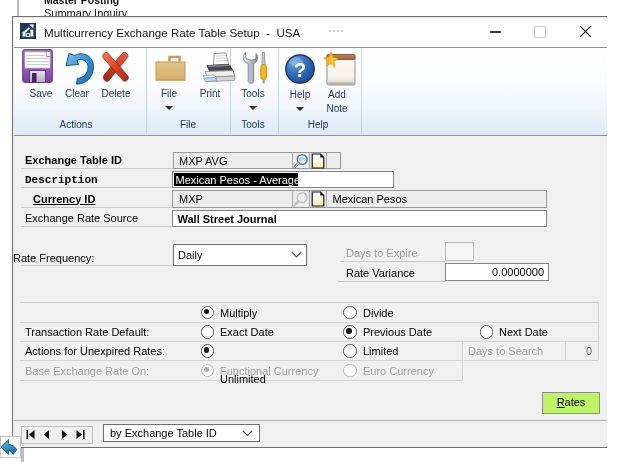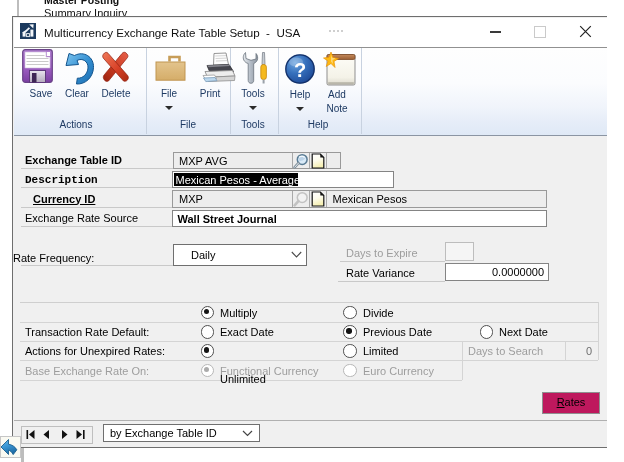--- a/index.html
+++ b/index.html
@@ -252,21 +252,21 @@
   <div class="t11 abs" style="left:332.5px;top:193px;">Mexican Pesos</div>
 
   <div class="t11 abs" style="left:25px;top:211.5px;">Exchange Rate Source</div>
   <div class="hline" style="left:21px;top:226px;width:151px;"></div>
   <div class="abs" style="left:172px;top:209.5px;width:375px;height:17px;background:#ffffff;border:1px solid #848484;box-sizing:border-box;"></div>
   <div class="t11 abs" style="left:177.5px;top:212.5px;font-weight:bold;">Wall Street Journal</div>
 
   <div class="t11 abs" style="left:13px;top:252px;">Rate Frequency:</div>
   <div class="hline" style="left:21px;top:265px;width:152px;"></div>
   <div class="abs" style="left:173px;top:244px;width:134px;height:21.5px;background:#fff;border:1px solid #6f6f6f;box-sizing:border-box;"></div>
-  <div class="t11 abs" style="left:191px;top:249px;">Daily</div>
+  <div class="t11 abs" style="left:178px;top:249px;">Daily</div>
   <svg class="abs" style="left:291px;top:251px;" width="11" height="7" viewBox="0 0 11 7">
     <path d="M0.8 1 L5.5 6 L10.2 1" fill="none" stroke="#4a4a4a" stroke-width="1.1"></path>
   </svg>
 
   <div class="t11 abs grey" style="left:346px;top:247px;">Days to Expire</div>
   <div class="hline" style="left:340px;top:260.5px;width:105px;"></div>
   <div class="abs" style="left:445px;top:242px;width:29px;height:19px;background:#f5f5f5;border:1px solid #bdbdbd;box-sizing:border-box;"></div>
 
   <div class="t11 abs" style="left:346px;top:266.5px;">Rate Variance</div>
   <div class="hline" style="left:338px;top:281px;width:107px;"></div>
@@ -310,21 +310,21 @@
   <div class="t11 abs" style="left:540px;top:345px;width:52px;text-align:right;color:#707070;">0</div>
 
   <div class="t11 abs grey" style="left:25px;top:364.5px;">Base Exchange Rate On:</div>
   <div class="radio dis" style="left:200.5px;top:363.5px;">
       <div class="dot"></div>
     </div>
   <div class="t11 abs grey" style="left:220px;top:364.5px;">Functional Currency</div>
   <div class="radio dis" style="left:343px;top:363.5px;"></div>
   <div class="t11 abs grey" style="left:363px;top:364.5px;">Euro Currency</div>
 
-  <div class="abs" style="left:542px;top:392px;width:58px;height:21.5px;background:#be185d;border:1px solid #8f8f8f;box-sizing:border-box;
+  <div class="abs" style="left:542px;top:392px;width:58px;height:21.5px;background:#bef264;border:1px solid #8f8f8f;box-sizing:border-box;
        font-size:11px;color:#000;text-align:center;line-height:19.5px;"><span style="text-decoration:underline;">R</span>ates</div>
 
   <div class="hline" style="left:13.5px;top:420px;width:594px;background:#b0b0b0;"></div>
   <div class="abs" style="left:21px;top:425.5px;width:72px;height:18px;border:1px solid #bfbfbf;box-sizing:border-box;"></div>
   <svg class="abs" style="left:24px;top:430px;" width="64" height="9" viewBox="0 0 64 9">
     <rect x="2.5" y="0" width="1.6" height="9" fill="#111"></rect>
     <path d="M10.5 0 L10.5 9 L5 4.5 Z" fill="#111"></path>
     <path d="M25 0 L25 9 L19.5 4.5 Z" fill="#111"></path>
     <path d="M38 0 L38 9 L43.5 4.5 Z" fill="#111"></path>
     <path d="M52.5 0 L52.5 9 L58 4.5 Z" fill="#111"></path>

